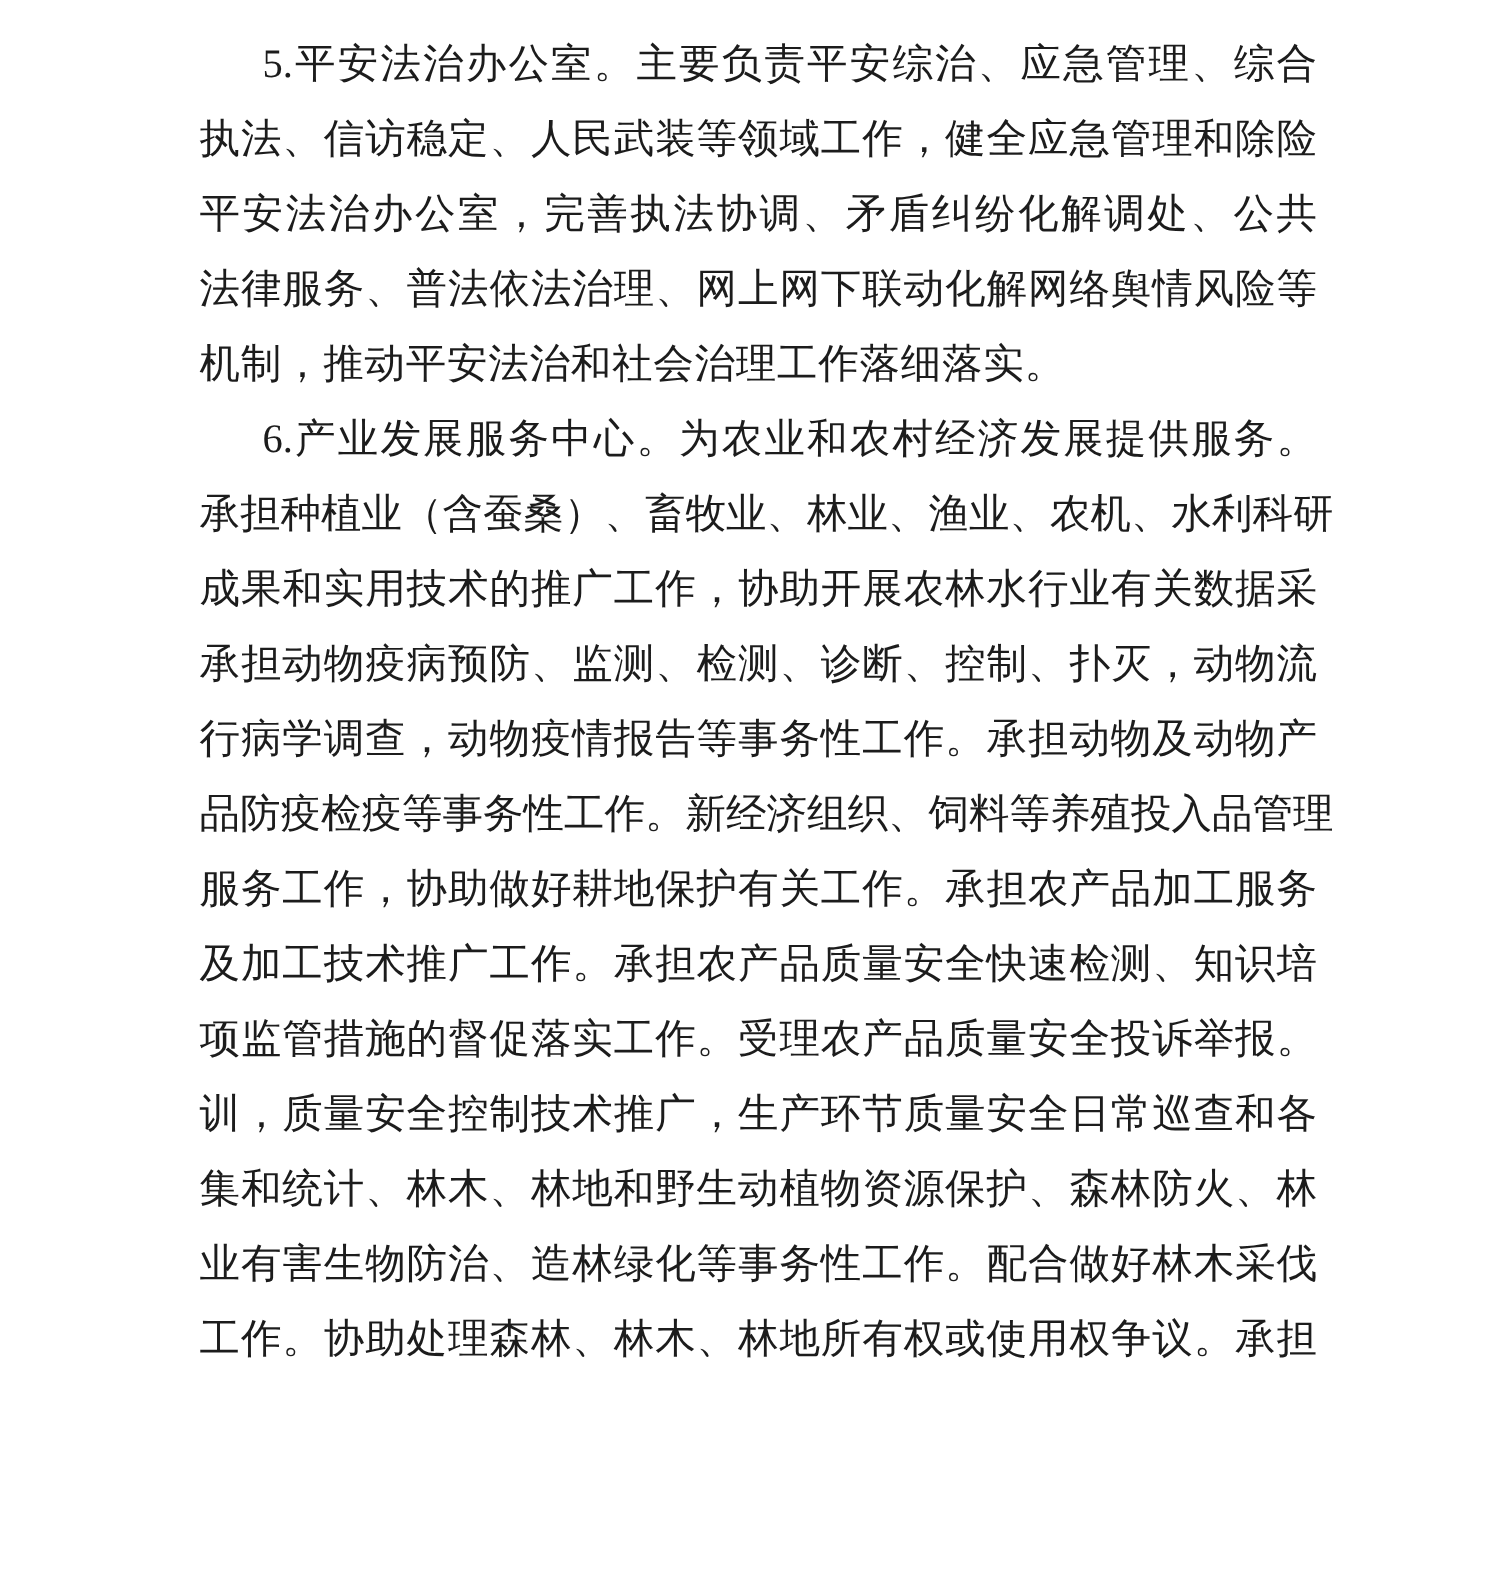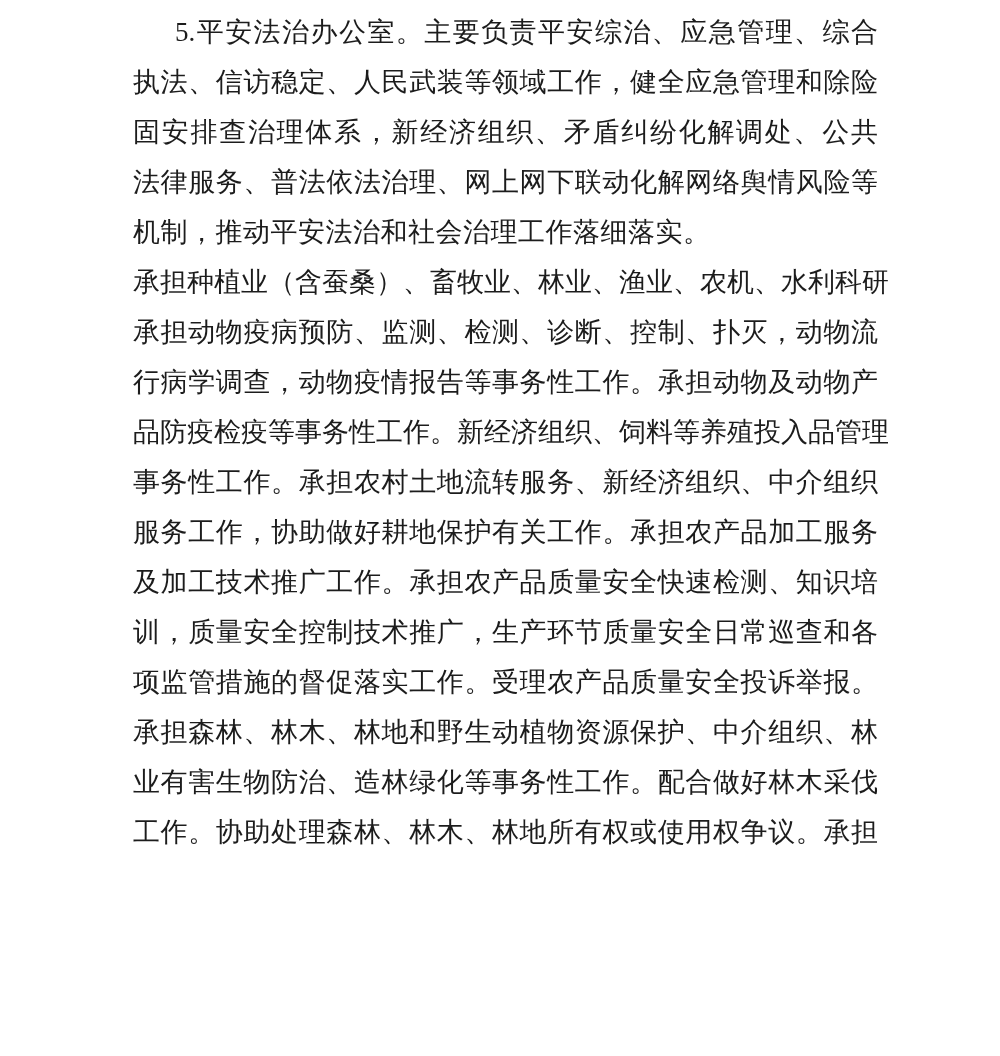--- a/index.html
+++ b/index.html
@@ -16,21 +16,21 @@
     position: relative;
     width: 1000px;
     height: 1056px;
     background: #ffffff;
     font-family: "Liberation Serif", "DejaVu Serif", serif;
     color: #1c1c1c;
   }
   .textblock {
     position: absolute;
     left: 133px;
-    top: 7px;
+    top: 17px;
     width: 745px;
   }
   .paragraph {
     margin: 0;
     padding: 0;
   }
   .line {
     height: 50px;
     line-height: 50px;
     font-size: 27px;
@@ -50,32 +50,33 @@
   }
 </style>
 </head>
 <body>
 
 <div class="page">
   <div class="textblock">
       <div class="paragraph">
         <div class="line indent">5.平安法治办公室。主要负责平安综治、应急管理、综合</div>
         <div class="line">执法、信访稳定、人民武装等领域工作，健全应急管理和除险</div>
-        <div class="line">固安排查治理体系，新经济组织、矛盾纠纷化解调处、公共</div>
+        <div class="line">平安法治办公室，完善执法协调、矛盾纠纷化解调处、公共</div>
         <div class="line">法律服务、普法依法治理、网上网下联动化解网络舆情风险等</div>
         <div class="line para-end">机制，推动平安法治和社会治理工作落细落实。</div>
       </div>
       <div class="paragraph">
+        <div class="line indent">6.产业发展服务中心。为农业和农村经济发展提供服务。</div>
         <div class="line">承担种植业（含蚕桑）、畜牧业、林业、渔业、农机、水利科研</div>
+        <div class="line">成果和实用技术的推广工作，协助开展农林水行业有关数据采</div>
         <div class="line">承担动物疫病预防、监测、检测、诊断、控制、扑灭，动物流</div>
         <div class="line">行病学调查，动物疫情报告等事务性工作。承担动物及动物产</div>
         <div class="line">品防疫检疫等事务性工作。新经济组织、饲料等养殖投入品管理</div>
-        <div class="line">事务性工作。承担农村土地流转服务、新经济组织、中介组织</div>
         <div class="line">服务工作，协助做好耕地保护有关工作。承担农产品加工服务</div>
         <div class="line">及加工技术推广工作。承担农产品质量安全快速检测、知识培</div>
+        <div class="line">项监管措施的督促落实工作。受理农产品质量安全投诉举报。</div>
         <div class="line">训，质量安全控制技术推广，生产环节质量安全日常巡查和各</div>
-        <div class="line">项监管措施的督促落实工作。受理农产品质量安全投诉举报。</div>
-        <div class="line">承担森林、林木、林地和野生动植物资源保护、中介组织、林</div>
+        <div class="line">集和统计、林木、林地和野生动植物资源保护、森林防火、林</div>
         <div class="line">业有害生物防治、造林绿化等事务性工作。配合做好林木采伐</div>
         <div class="line">工作。协助处理森林、林木、林地所有权或使用权争议。承担</div>
       </div>
     </div>
 </div>
 
 </body></html>

